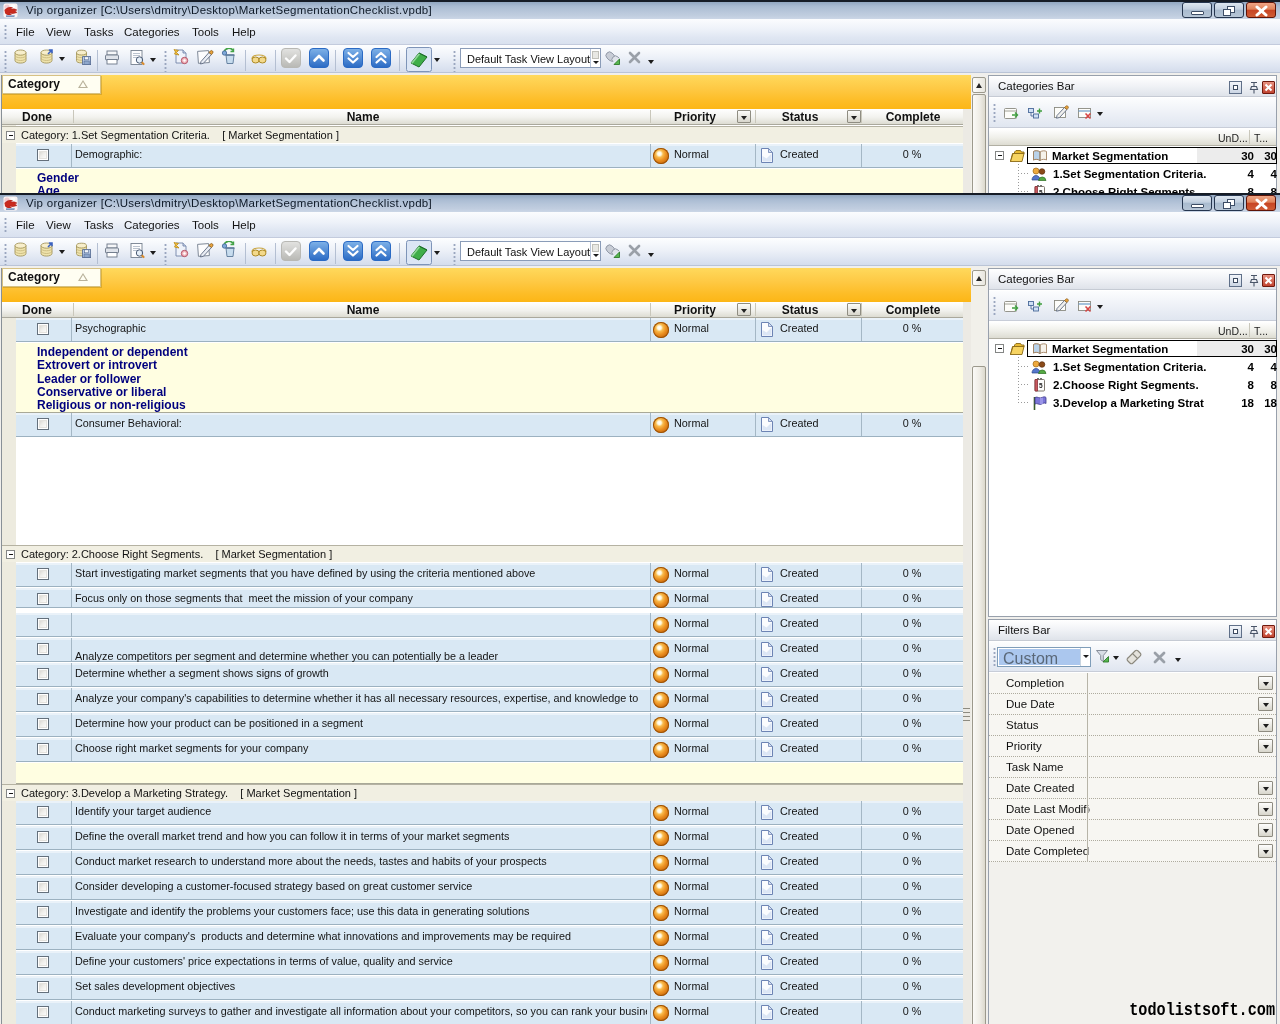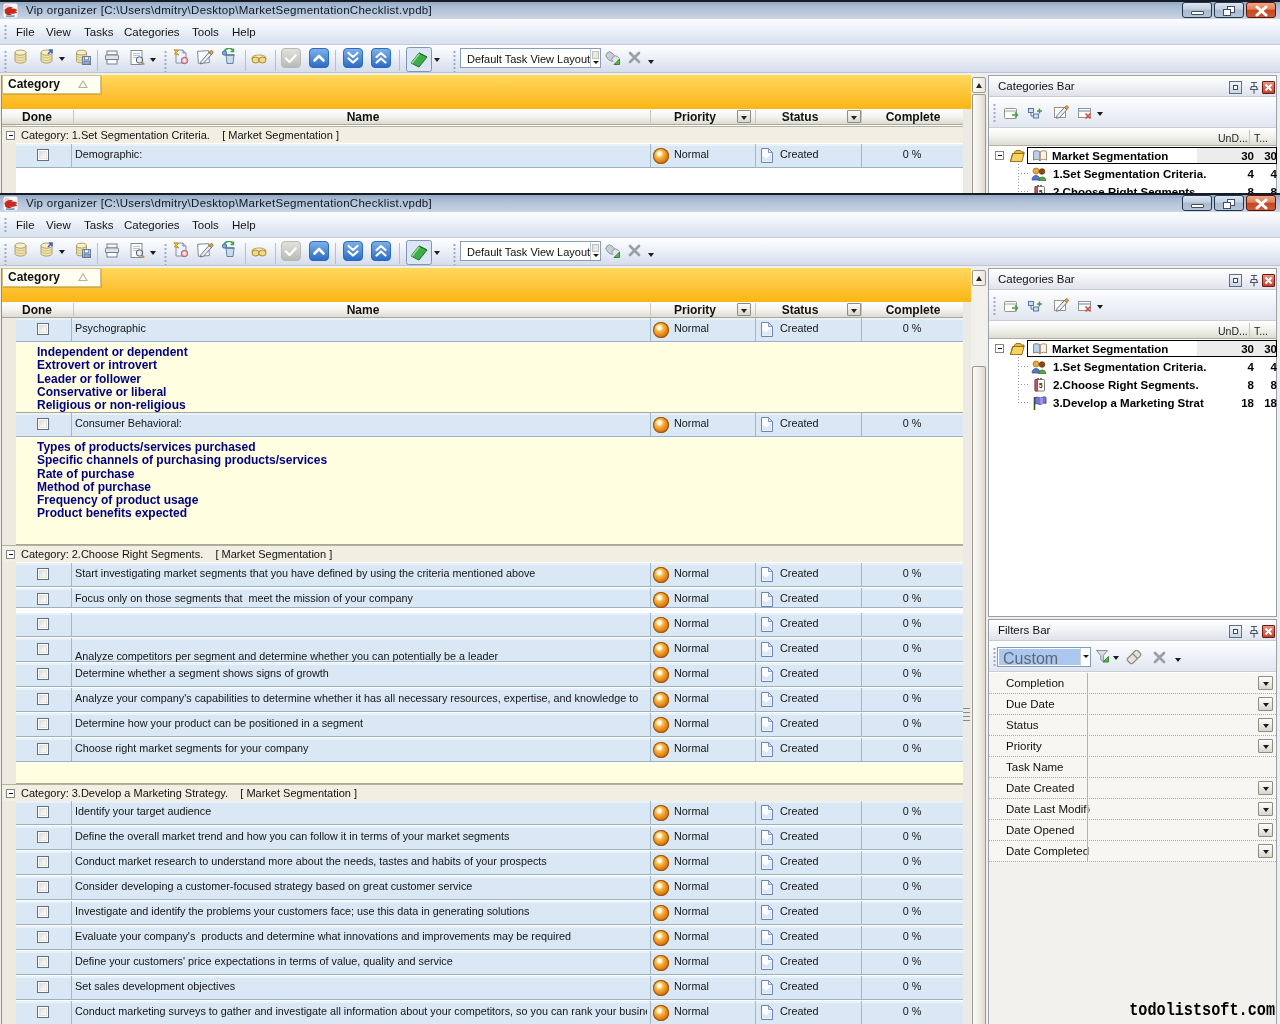--- a/index.html
+++ b/index.html
@@ -339,20 +339,23 @@
         <div class="tdiv" style="left:845px"></div>
         <div class="ball" style="top:3.5px"></div>
         <span class="ptext" style="top:4.0px">Normal</span>
         <div class="picon" style="top:4.0px"><svg width="12" height="15" viewBox="0 0 12 15">
             <path d="M0.5 0.5 h7 L11.5 4.5 v10 h-11 z" fill="#fbfcfe" stroke="#6d84b4" stroke-width="1"></path>
             <path d="M7.5 0.5 v4 h4 z" fill="#d5dff0" stroke="#6d84b4" stroke-width="0.8"></path>
             <path d="M1.5 8 l4 2.5 5-5 v8 h-9 z" fill="#dce6f5"></path>
           </svg></div>
         <span class="stext" style="top:4.0px">Created</span>
         <span class="pct" style="top:4.0px">0 %</span>
+      </div>
+      <div class="abs nrow" style="top:169px;height:40px">
+        <div>Gender<br>Age</div>
       </div>
       <div class="abs split" style=""></div>
       <div class="abs sbar" style="">
         <div class="sbtn" style="top:0px">
           <div class="ua"></div>
         </div>
         <div class="sthumb" style="top:17px;height:176px"></div>
       </div>
       <div class="abs panel" style="top:75px;height:349px">
         <div class="ptitle">
@@ -665,23 +668,20 @@
         <div class="tdiv" style="left:845px"></div>
         <div class="ball" style="top:3.5px"></div>
         <span class="ptext" style="top:4.0px">Normal</span>
         <div class="picon" style="top:4.0px"><svg width="12" height="15" viewBox="0 0 12 15">
             <path d="M0.5 0.5 h7 L11.5 4.5 v10 h-11 z" fill="#fbfcfe" stroke="#6d84b4" stroke-width="1"></path>
             <path d="M7.5 0.5 v4 h4 z" fill="#d5dff0" stroke="#6d84b4" stroke-width="0.8"></path>
             <path d="M1.5 8 l4 2.5 5-5 v8 h-9 z" fill="#dce6f5"></path>
           </svg></div>
         <span class="stext" style="top:4.0px">Created</span>
         <span class="pct" style="top:4.0px">0 %</span>
-      </div>
-      <div class="abs nrow" style="top:245px;height:107px">
-        <div>Types of products/services purchased<br>Specific channels of purchasing products/services<br>Rate of purchase<br>Method of purchase<br>Frequency of product usage<br>Product benefits expected</div>
       </div>
       <div class="abs catrow" style="top:352px">
         <div class="ebox">
           <i></i>
         </div>
         <span style="left:19px;white-space:nowrap">Category: 2.Choose Right Segments.&nbsp;&nbsp;&nbsp;&nbsp;[ Market Segmentation ]</span>
       </div>
       <div class="abs trow" style="top:370px;height:24px">
         <div class="cbx" style="top:5.0px">
           <i></i>

